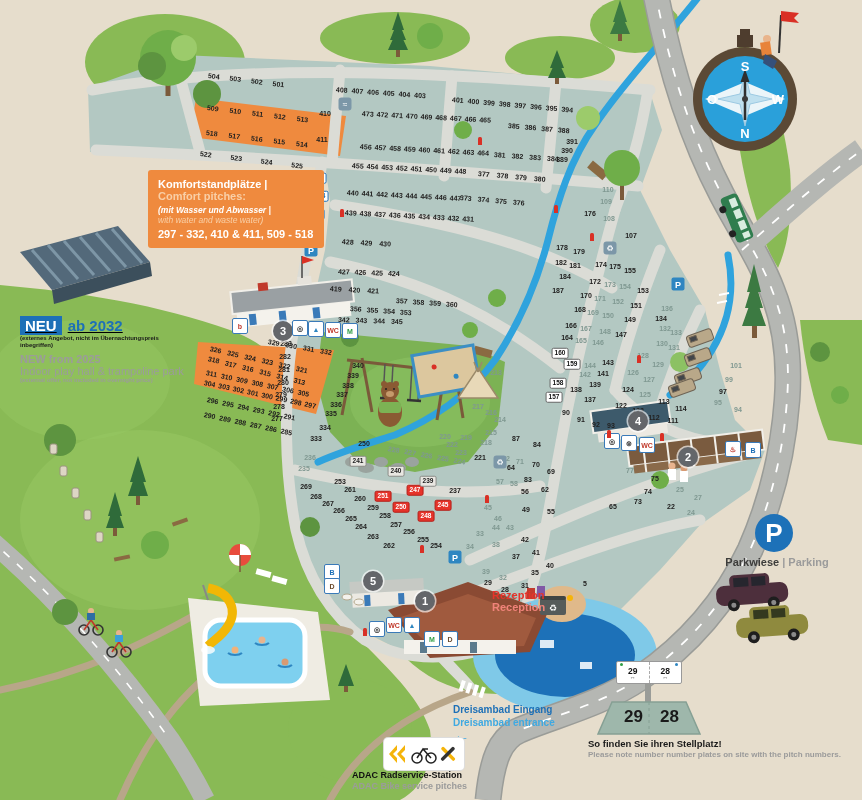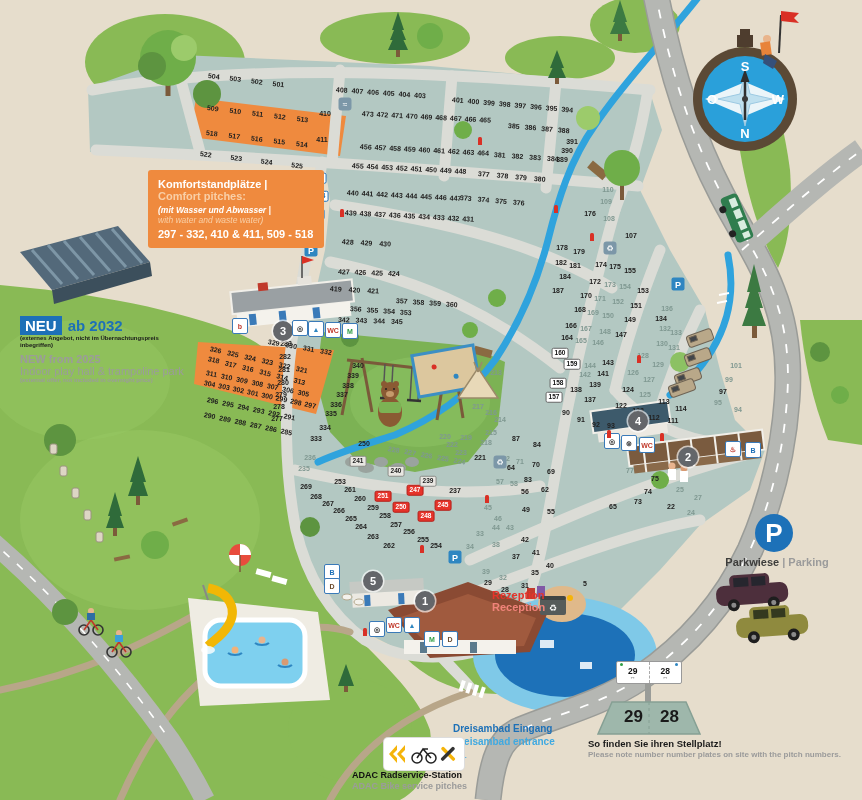--- a/index.html
+++ b/index.html
@@ -29,37 +29,37 @@
   .hydrant{position:absolute;width:4px;height:8px;background:#d93025;border-radius:1.5px 1.5px 0 0;transform:translate(-50%,-50%);}
   
   #comfort{position:absolute;left:148px;top:170px;width:176px;background:#ef8a3e;border-radius:3px;
            color:#fff;padding:8px 10px;box-sizing:border-box;}
   #comfort .l1{font-size:11px;font-weight:700;}
   #comfort .l2{font-size:11px;font-weight:700;color:#f9cfa6;}
   #comfort .l3{font-size:8.5px;font-style:italic;font-weight:700;margin-top:3px;}
   #comfort .l4{font-size:8.5px;font-style:italic;color:#f9cfa6;}
   #comfort .l5{font-size:11px;font-weight:700;margin-top:3px;}
   #neu{position:absolute;left:20px;top:316px;width:200px;}
-  #neu .row1{display:flex;align-items:center;gap:6px;}
+  #neu .row1{display:flex;align-items:center;gap:6px;text-decoration:underline;}
   #neu .badge{background:#1d70b7;color:#fff;font-weight:700;font-size:15px;padding:1px 5px;}
   #neu .year{color:#1d70b7;font-weight:700;font-size:15px;}
   #neu .t{font-size:13.5px;font-weight:700;color:#1a1a1a;line-height:1.15;}
   #neu .note{font-size:6px;color:#1a1a1a;font-weight:700;line-height:1.2;width:150px;}
   #neu .s{font-size:11px;font-weight:700;color:#9b9b9b;margin-top:4px;}
   #neu .s2{font-size:11px;color:#9b9b9b;}
   #neu .note2{font-size:6px;color:#9b9b9b;font-weight:700;line-height:1.2;width:150px;}
   #parkwiese-label{position:absolute;left:702px;top:556px;width:150px;text-align:center;font-size:11px;font-weight:700;color:#3d3d3b;}
   #parkwiese-label .en{color:#9b9b9b;}
   #pcircle{position:absolute;left:755px;top:514px;width:38px;height:38px;border-radius:50%;background:#1d71b8;
            color:#fff;font-size:26px;font-weight:700;display:flex;align-items:center;justify-content:center;}
   #rezeption{position:absolute;left:492px;top:589px;font-size:11px;font-weight:700;line-height:1.1;}
   #rezeption .de{color:#e6332a;}
   #rezeption .en{color:#f0837a;}
   #dreisambad{position:absolute;left:453px;top:704px;font-size:10px;font-weight:700;line-height:1.25;}
-  #dreisambad .de{color:#1d70b7;margin-top:19px;}
+  #dreisambad .de{color:#1d70b7;}
   #dreisambad .en{color:#3fa9e1;}
   #dreisambad .arrow{color:#3fa9e1;font-size:17px;line-height:.8;}
   #adacbadge{position:absolute;left:384px;top:738px;width:80px;height:32px;background:#fff;border-radius:4px;
              box-shadow:0 0 0 1px #ddd;display:flex;align-items:center;justify-content:center;gap:2px;}
   #adaclabels{position:absolute;left:352px;top:770px;width:170px;line-height:1.2;}
   #adaclabels .de{font-size:9px;font-weight:700;color:#111;}
   #adaclabels .en{font-size:9px;font-weight:700;color:#9b9b9b;}
   #howto{position:absolute;left:588px;top:738px;width:270px;line-height:1.3;}
   #howto .b{font-size:9.5px;font-weight:700;color:#1a1a1a;}
   #howto .g{font-size:8px;font-weight:700;color:#9b9b9b;}

